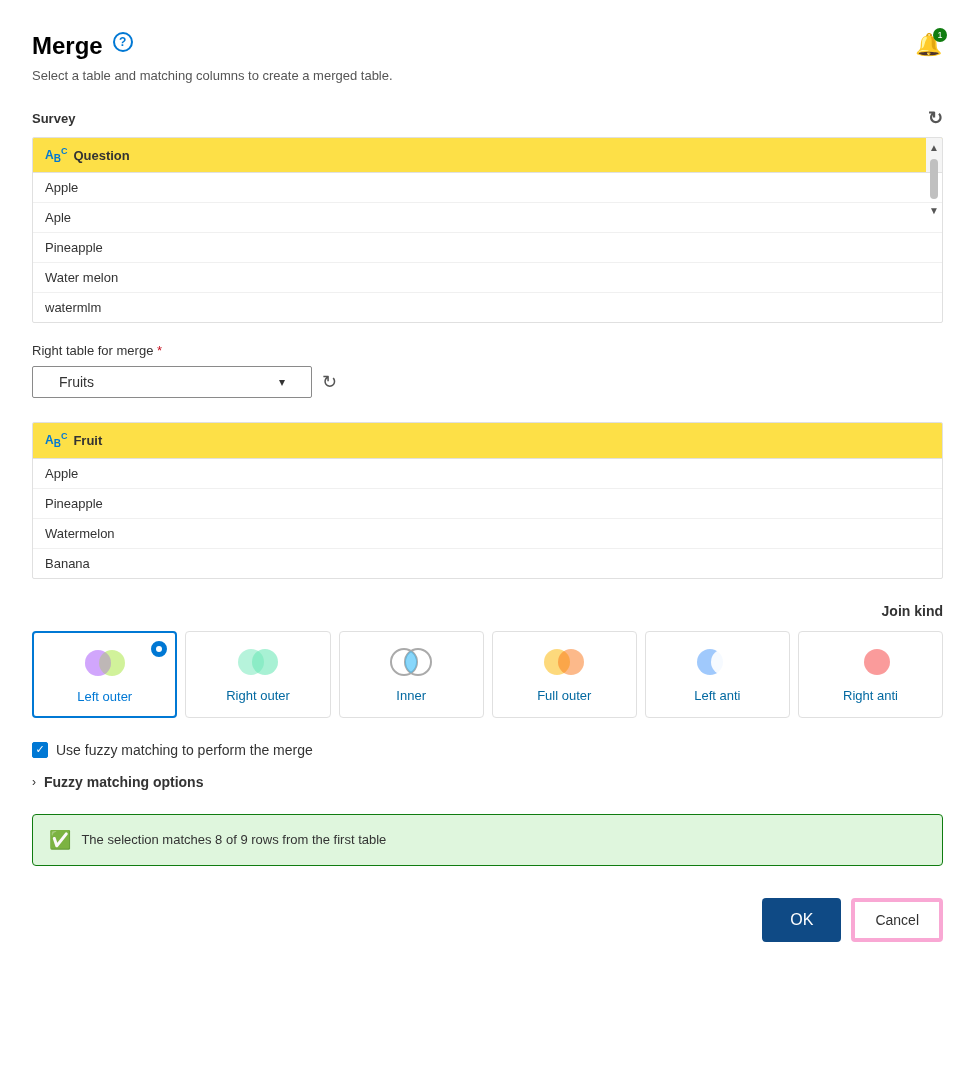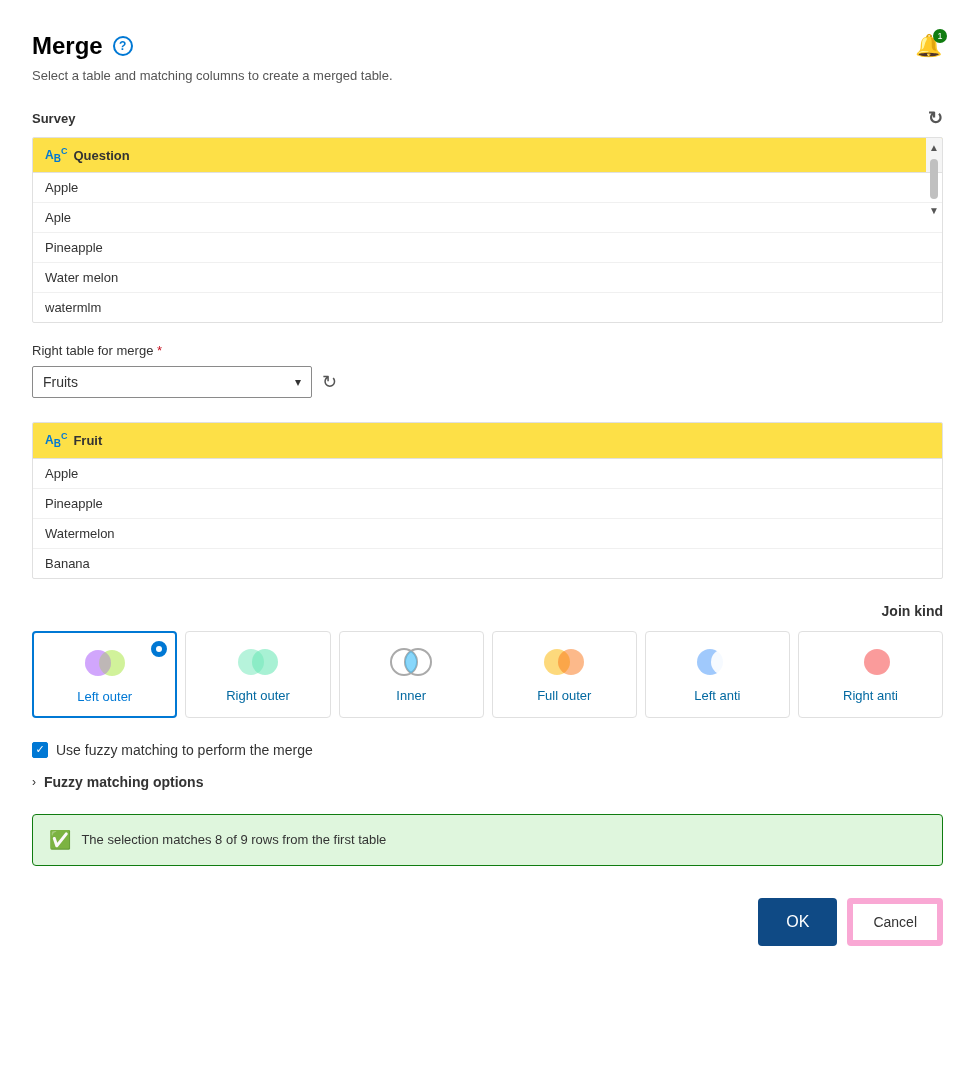--- a/index.html
+++ b/index.html
@@ -8,21 +8,21 @@
       font-size: 14px;
       background: #fff;
       color: #333;
       width: 975px;
       min-height: 1090px;
       padding: 32px 32px 32px 32px;
     }
 
     .page-header {
       display: flex;
-      align-items: center;
+      align-items: flex-start;
       gap: 10px;
       margin-bottom: 8px;
     }
 
     .page-title {
       font-size: 24px;
       font-weight: 600;
       color: #000;
     }
 
@@ -186,21 +186,21 @@
     .dropdown-wrapper {
       display: flex;
       align-items: center;
       gap: 10px;
     }
 
     .dropdown {
       width: 280px;
       border: 1px solid #8a8a8a;
       border-radius: 2px;
-      padding: 7px 10px;
+      padding: 7px 26px;
       font-size: 14px;
       background: #fff;
       display: flex;
       align-items: center;
       justify-content: space-between;
       cursor: pointer;
     }
 
     .dropdown-chevron {
       font-size: 12px;
@@ -355,21 +355,21 @@
       border-radius: 4px;
       padding: 12px 28px;
       font-size: 16px;
       cursor: pointer;
       font-weight: 500;
     }
 
     .btn-cancel {
       background: #fff;
       color: #333;
-      border: 6px solid #f9a8d4;
+      border: 4px solid #f9a8d4;
       border-radius: 4px;
       padding: 10px 20px;
       font-size: 14px;
       cursor: pointer;
     }
 
     .survey-table-wrapper {
       position: relative;
     }
   </style>

